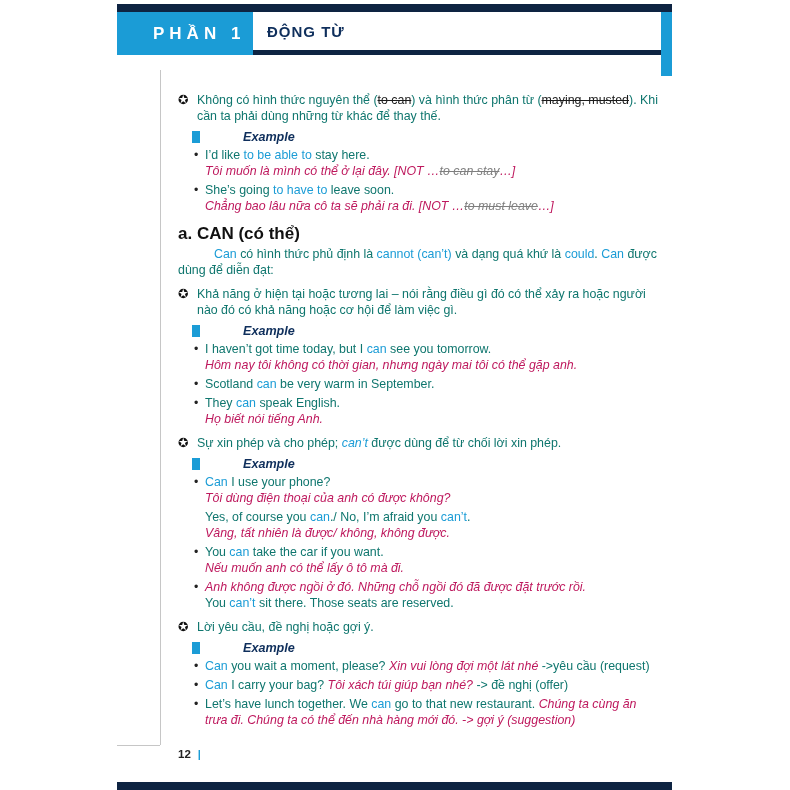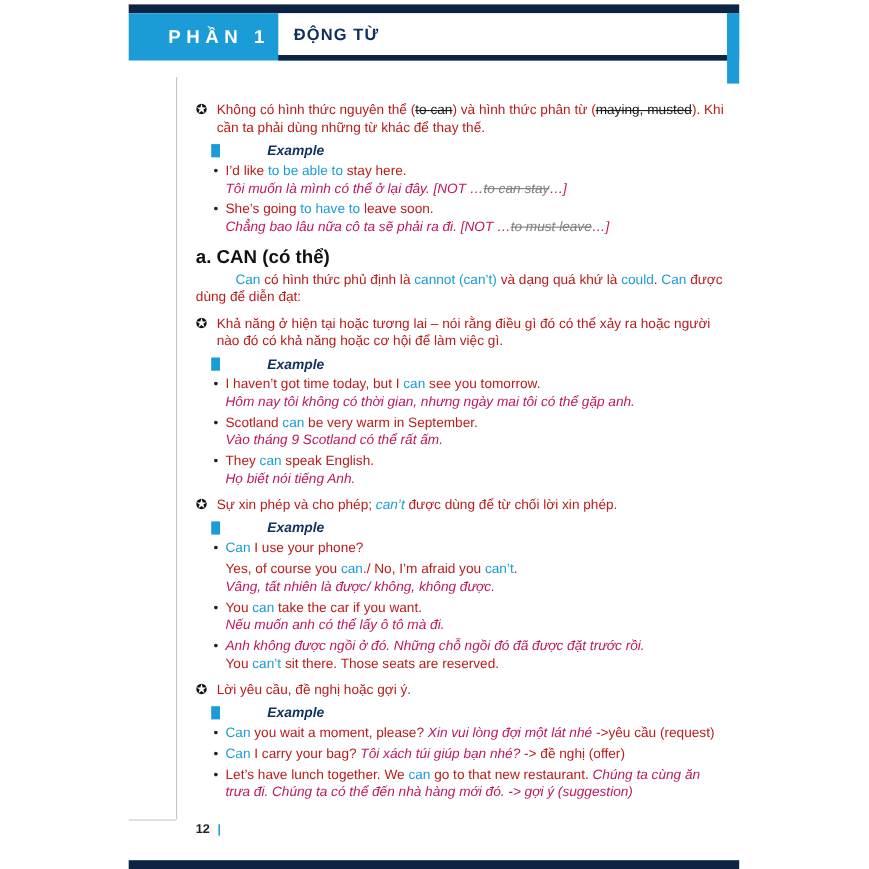--- a/index.html
+++ b/index.html
@@ -45,21 +45,21 @@
   .sec-heading{margin:12px 0 4px 0;font-weight:bold;font-size:17px;color:#111;}
   .plain-para{margin:0 0 6px 0;}
   .plain-para.indented{text-indent:36px;}
   .ex-item{margin:0 0 3px 16px;display:flex;}
   .ex-item.plainitem{padding-left:11px;box-sizing:border-box;}
   .bullet{width:11px;flex:none;color:#222;}
   .item-lines{flex:1;min-width:0;}
   .line{margin:0;}
 
   
-  .sg-n{color:#b91c1c;}
+  .sg-n{color:#0f766e;}
   .sg-b{color:#1b9cd6;}
   .sg-s{color:#1c1c1c;text-decoration:line-through;}
   .sg-vi{color:#be185d;font-style:italic;}
   .sg-vis{color:#7f7f7f;font-style:italic;text-decoration:line-through;}
   .sg-bi{color:#1b9cd6;font-style:italic;}
   .sg-h{color:#111;font-weight:bold;}
 
   
   .footer{position:absolute;left:178px;top:748px;display:flex;align-items:baseline;white-space:nowrap;}
   .pg-num{font-weight:bold;font-size:11.5px;color:#222;}
@@ -119,39 +119,39 @@
           <span class="bullet">•</span>
           <div class="item-lines">
             <div class="line en"><span class="sg-n">I haven’t got time today, but I </span><span class="sg-b">can</span><span class="sg-n"> see you tomorrow.</span></div>
             <div class="line vi"><span class="sg-vi">Hôm nay tôi không có thời gian, nhưng ngày mai tôi có thể gặp anh.</span></div>
           </div>
         </div>
         <div class="ex-item bulleted">
           <span class="bullet">•</span>
           <div class="item-lines">
             <div class="line en"><span class="sg-n">Scotland </span><span class="sg-b">can</span><span class="sg-n"> be very warm in September.</span></div>
-            <div class="line vi"><span class="sg-vi">Vào tháng 9 Scotland có thể rất ấm.</span></div>
           </div>
         </div>
         <div class="ex-item bulleted">
           <span class="bullet">•</span>
           <div class="item-lines">
             <div class="line en"><span class="sg-n">They </span><span class="sg-b">can</span><span class="sg-n"> speak English.</span></div>
             <div class="line vi"><span class="sg-vi">Họ biết nói tiếng Anh.</span></div>
           </div>
         </div>
         <div class="star-para"><span class="star-ic">✪</span><span><span class="sg-n">Sự xin phép và cho phép; </span><span class="sg-bi">can’t</span><span class="sg-n"> được dùng để từ chối lời xin phép.</span></span></div>
         <div class="example-label">
           <span class="ex-bar"></span>
           <span class="ex-text">Example</span>
         </div>
         <div class="ex-item bulleted">
           <span class="bullet">•</span>
           <div class="item-lines">
             <div class="line en"><span class="sg-b">Can</span><span class="sg-n"> I use your phone?</span></div>
+            <div class="line vi"><span class="sg-vi">Tôi dùng điện thoại của anh có được không?</span></div>
           </div>
         </div>
         <div class="ex-item plainitem">
           <div class="item-lines">
             <div class="line en"><span class="sg-n">Yes, of course you </span><span class="sg-b">can</span><span class="sg-n">./ No, I’m afraid you </span><span class="sg-b">can’t</span><span class="sg-n">.</span></div>
             <div class="line vi"><span class="sg-vi">Vâng, tất nhiên là được/ không, không được.</span></div>
           </div>
         </div>
         <div class="ex-item bulleted">
           <span class="bullet">•</span>

